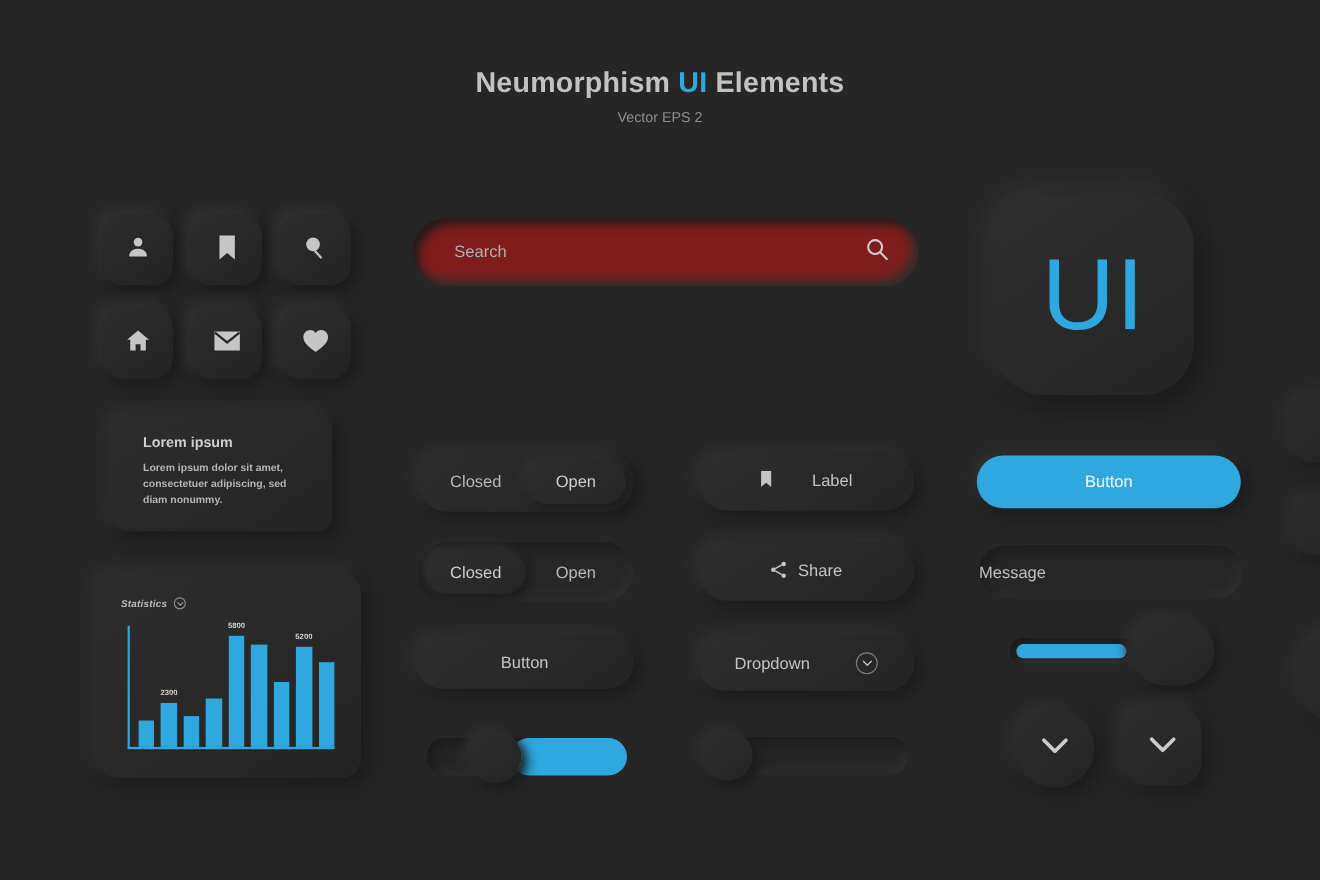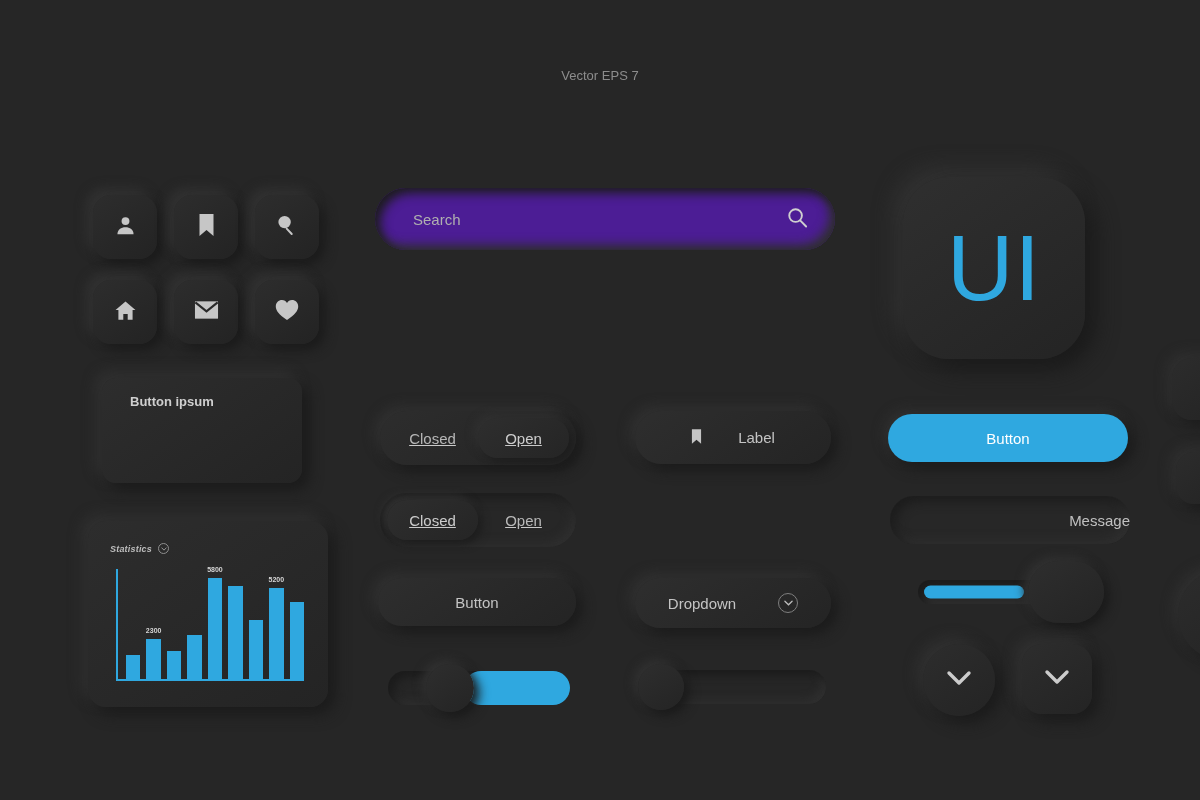--- a/index.html
+++ b/index.html
@@ -79,42 +79,41 @@
     font-size:7px;font-weight:bold;color:#d6d6d6;white-space:nowrap;
   }
 
   
   .search{
     position:absolute;border-radius:40px;display:flex;align-items:center;
     padding:0 26px 0 38px;justify-content:space-between;
   }
   .search-text{font-size:15px;color:#b0b0b0;}
   .search svg{stroke:#cfcfcf;}
-  #search-1{left:375px;top:188px;width:460px;height:62px;
-    background:#4c1d95;
+  #search-1{left:375px;top:198px;width:460px;height:62px;
+    background:#7f1d1d;
     box-shadow:inset 5px 5px 11px #1c1c1c, inset -5px -5px 11px #313131;}
   #search-2{left:380px;top:298px;width:455px;height:58px;
     background:linear-gradient(145deg,#2d2d2d,#242424);
     box-shadow:6px 6px 13px #1b1b1b, -5px -5px 12px #323232;}
 
   
   .pill{
     position:absolute;border-radius:36px;display:flex;align-items:center;
     justify-content:center;gap:9px;font-size:15px;color:#c4c4c4;cursor:pointer;
   }
   .pill.raisedp{
     background:linear-gradient(145deg,#2e2e2e,#242424);
     box-shadow:6px 6px 13px #1b1b1b, -5px -5px 12px #323232;
   }
 
   
   .seg{
     position:absolute;border-radius:34px;display:flex;align-items:center;
     padding:7px;
-    text-decoration:underline;
   }
   .seg.r{background:linear-gradient(145deg,#2d2d2d,#242424);
     box-shadow:6px 6px 13px #1b1b1b, -5px -5px 12px #323232;}
   .seg.i{background:#272727;
     box-shadow:inset 5px 5px 11px #1c1c1c, inset -4px -4px 10px #313131;}
   .seg-opt{
     flex:1;height:100%;border-radius:28px;display:flex;align-items:center;
     justify-content:center;font-size:15px;color:#b8b8b8;cursor:pointer;
   }
   .seg-opt.active{
@@ -155,21 +154,21 @@
   
   #btn-primary{
     position:absolute;left:888px;top:414px;width:240px;height:48px;border-radius:28px;
     background:var(--accent);color:#ffffff;font-size:15px;
     display:flex;align-items:center;justify-content:center;cursor:pointer;
     box-shadow:6px 6px 14px #1b1b1b, -4px -4px 12px #323232;
   }
   #btn-message{
     position:absolute;left:890px;top:496px;width:240px;height:48px;border-radius:28px;
     background:#272727;color:#c0c0c0;font-size:15px;
-    display:flex;align-items:center;justify-content:flex-end;cursor:pointer;
+    display:flex;align-items:center;justify-content:flex-start;cursor:pointer;
     box-shadow:inset 5px 5px 11px #1c1c1c, inset -4px -4px 10px #313131;
   }
 
   
   .chev-btn{
     position:absolute;display:flex;align-items:center;justify-content:center;
     background:linear-gradient(145deg,#2d2d2d,#242424);
     box-shadow:7px 7px 15px #1b1b1b, -6px -6px 13px #323232;
     cursor:pointer;
   }
@@ -185,21 +184,22 @@
     display:inline-flex;align-items:center;justify-content:center;
     width:11px;height:11px;border-radius:50%;border:1px solid #8f8f8f;
   }
 </style>
 </head>
 <body>
 
 <div class="stage">
 
   <div class="header">
-    <div class="subtitle">Vector EPS 7</div>
+    <div class="title"><span>Neumorphism </span><span class="accent">UI</span><span> Elements</span></div>
+    <div class="subtitle">Vector EPS 2</div>
   </div>
 
   <div class="icon-grid">
 
     <div class="icon-btn">
       <span>
         <svg width="23" height="23" viewBox="0 0 24 24">
             <circle cx="12" cy="7.4" r="4.1"></circle>
             <path d="M3.6 21c0-4.6 3.8-7.2 8.4-7.2s8.4 2.6 8.4 7.2z"></path>
           </svg>
@@ -243,21 +243,22 @@
     <div class="icon-btn">
       <span>
         <svg width="24" height="22" viewBox="0 0 24 22">
             <path d="M12 21C4 15.4.8 11.6.8 7.4.8 3.6 3.6 1 7 1c2.2 0 4 1.1 5 2.9C13 2.1 14.8 1 17 1c3.4 0 6.2 2.6 6.2 6.4 0 4.2-3.2 8-11.2 13.6z"></path>
           </svg>
       </span>
     </div>
   </div>
 
   <div class="card">
-    <div class="card-title">Button ipsum</div>
+    <div class="card-title">Lorem ipsum</div>
+    <div class="card-body">Lorem ipsum dolor sit amet, consectetuer adipiscing, sed diam nonummy.</div>
   </div>
 
   <div class="stats">
     <div class="stats-head">
       <span class="stats-title">Statistics</span>
       <span class="circle-icon">
         <svg width="6" height="4" viewBox="0 0 8 5">
             <path d="M1 1l3 3 3-3" fill="none" stroke="#9a9a9a" stroke-width="1.3" stroke-linecap="round"></path>
           </svg>
       </span>
@@ -333,20 +334,32 @@
 
   <div class="pill raisedp" style="left:635px;top:411px;width:196px;height:53px;gap:36px;">
     <span>
       <svg width="11" height="15" viewBox="0 0 12 16" fill="#c4c4c4">
           <path d="M1 0h10v16l-5-4.4L1 16z"></path>
         </svg>
     </span>
     <span>Label</span>
   </div>
 
+  <div class="pill raisedp" style="left:635px;top:493px;width:196px;height:53px;">
+    <span>
+      <svg width="16" height="16" viewBox="0 0 18 18" fill="none" stroke="#c4c4c4" stroke-width="1.5">
+        <circle cx="14" cy="3" r="2.3" fill="#c4c4c4" stroke="none"></circle>
+        <circle cx="3.4" cy="9" r="2.3" fill="#c4c4c4" stroke="none"></circle>
+        <circle cx="14" cy="15" r="2.3" fill="#c4c4c4" stroke="none"></circle>
+        <line x1="5.3" y1="7.9" x2="12.1" y2="4"></line>
+          <line x1="5.3" y1="10.1" x2="12.1" y2="14"></line>
+      </svg>
+    </span>
+    <span>Share</span>
+  </div>
 
   <div class="pill raisedp" style="left:635px;top:578px;width:196px;height:50px;gap:42px;">
     <span>Dropdown</span>
     <span class="circle-icon" style="width:20px;height:20px;border-color:#7e7e7e;">
       <svg width="9" height="6" viewBox="0 0 10 6">
           <path d="M1 1l4 4 4-4" fill="none" stroke="#bdbdbd" stroke-width="1.4" stroke-linecap="round"></path>
         </svg>
     </span>
   </div>
 

